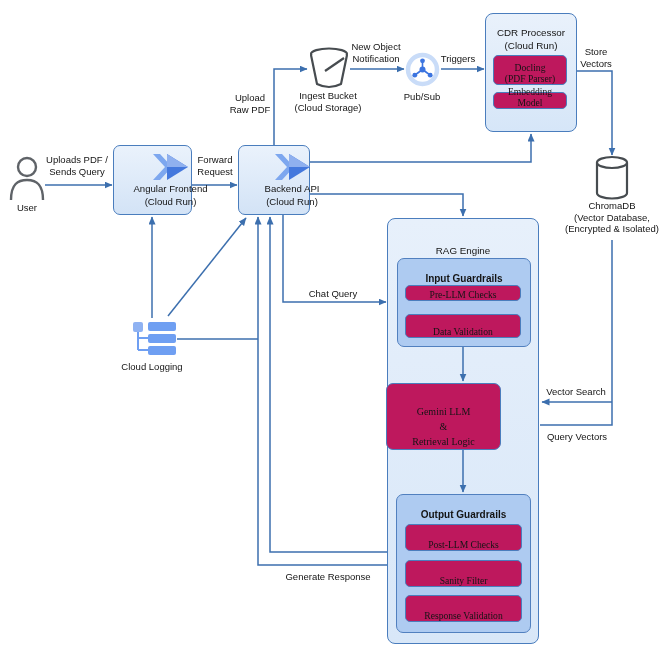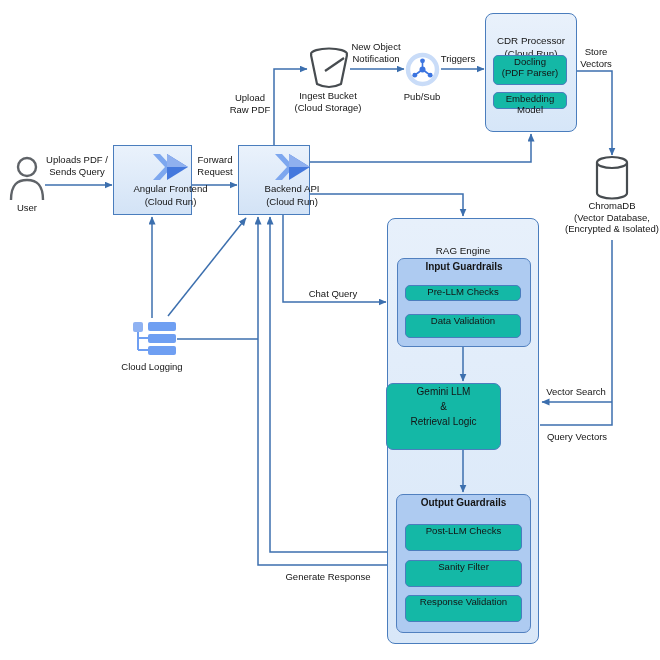--- a/index.html
+++ b/index.html
@@ -1,28 +1,28 @@
 <!DOCTYPE html>
 <html><head>
 <meta charset="utf-8">
 <style>
 html,body{margin:0;padding:0;background:#fff;}
 #canvas{position:relative;width:660px;height:660px;background:#fff;font-family:"Liberation Sans",sans-serif;color:#141414;overflow:hidden;}
 .wires{position:absolute;left:0;top:0;}
-.node{position:absolute;box-sizing:border-box;border:1.5px solid #4a7dbd;border-radius:0;background:linear-gradient(180deg,#eaf2fc 0%,#d3e3f6 100%);text-align:left;padding-left:36px;}
+.node{position:absolute;box-sizing:border-box;border:1.5px solid #4a7dbd;border-radius:7px;background:linear-gradient(180deg,#eaf2fc 0%,#d3e3f6 100%);text-align:left;padding-left:36px;}
 .svc{display:flex;flex-direction:column;align-items:center;padding-top:8px;}
 .svc .run-icon{margin-bottom:3px;}
 .nt{font-size:9.6px;line-height:12.5px;white-space:nowrap;}
 .lbl{position:absolute;font-size:9.5px;line-height:11.5px;text-align:center;transform:translateX(-50%);white-space:nowrap;}
 .lbl span{display:block;}
 .bigbox{position:absolute;box-sizing:border-box;border:1.5px solid #4a7dbd;border-radius:8px;background:linear-gradient(180deg,#e9f1fb 0%,#d6e6f8 100%);}
-.bigbox .bt{font-size:9.8px;line-height:13px;text-align:center;padding-top:20px;}
-.whitebox{position:absolute;box-sizing:border-box;border:1.4px solid #4a7dbd;border-radius:5px;background:#14b8a6;display:flex;align-items:flex-start;justify-content:center;font-size:9.6px;text-align:center;}
+.bigbox .bt{font-size:9.8px;line-height:13px;text-align:center;padding-top:12px;}
+.whitebox{position:absolute;box-sizing:border-box;border:1.4px solid #4a7dbd;border-radius:5px;background:#be185d;display:flex;align-items:flex-end;justify-content:center;font-size:9.6px;text-align:center;font-family:Liberation Serif, serif;}
 .guard{position:absolute;box-sizing:border-box;border:1.5px solid #5180bf;border-radius:7px;background:#aecbf1;}
-.guard .gt{font-weight:bold;font-size:10px;text-align:center;padding-top:2px;}
+.guard .gt{font-weight:bold;font-size:10px;text-align:center;padding-top:14px;}
 .icon{position:absolute;}
 </style>
 </head>
 <body>
 
 <div id="canvas">
 
 <svg class="wires" width="660" height="660" viewBox="0 0 660 660">
   <defs>
     <marker id="ah" markerWidth="9" markerHeight="8" refX="7.5" refY="3.5" orient="auto" markerUnits="userSpaceOnUse">

